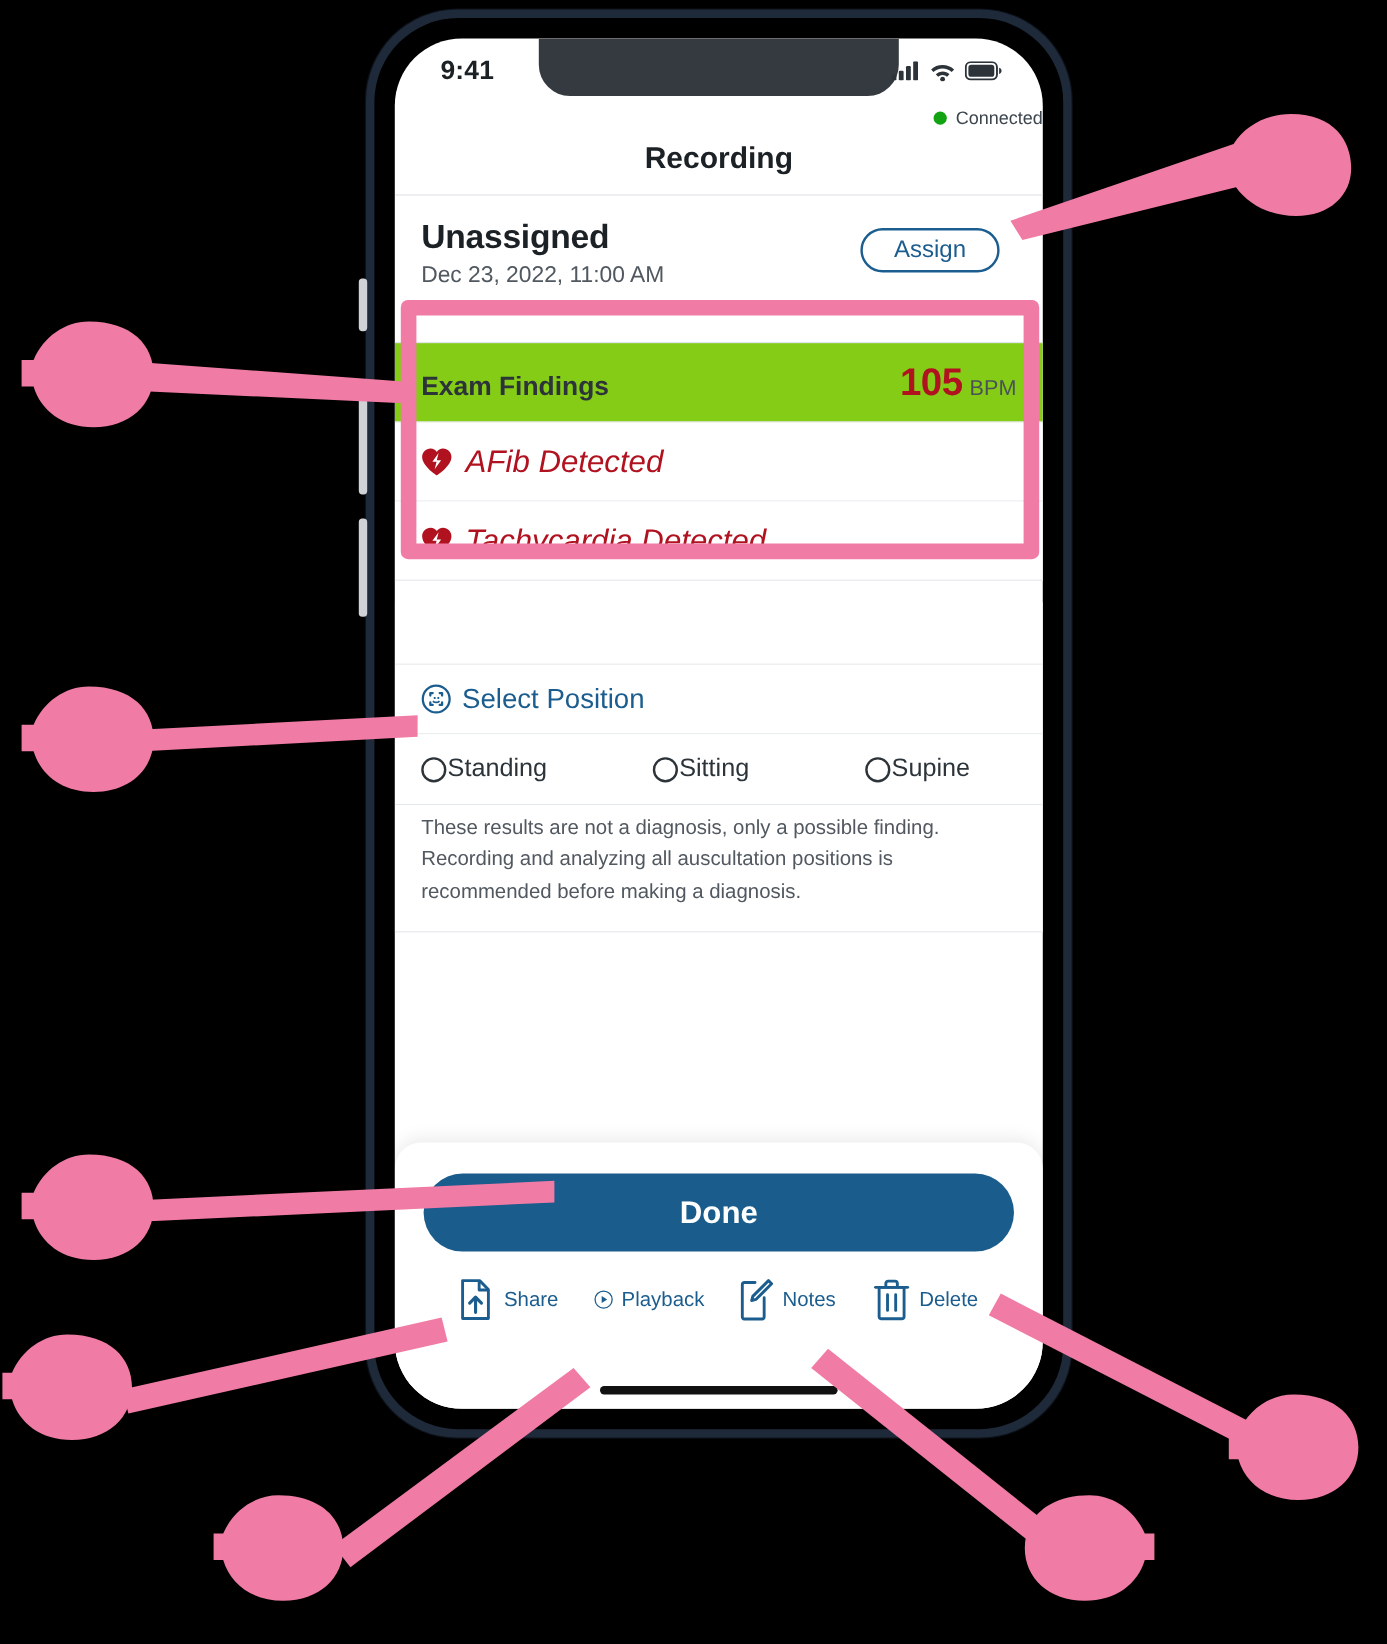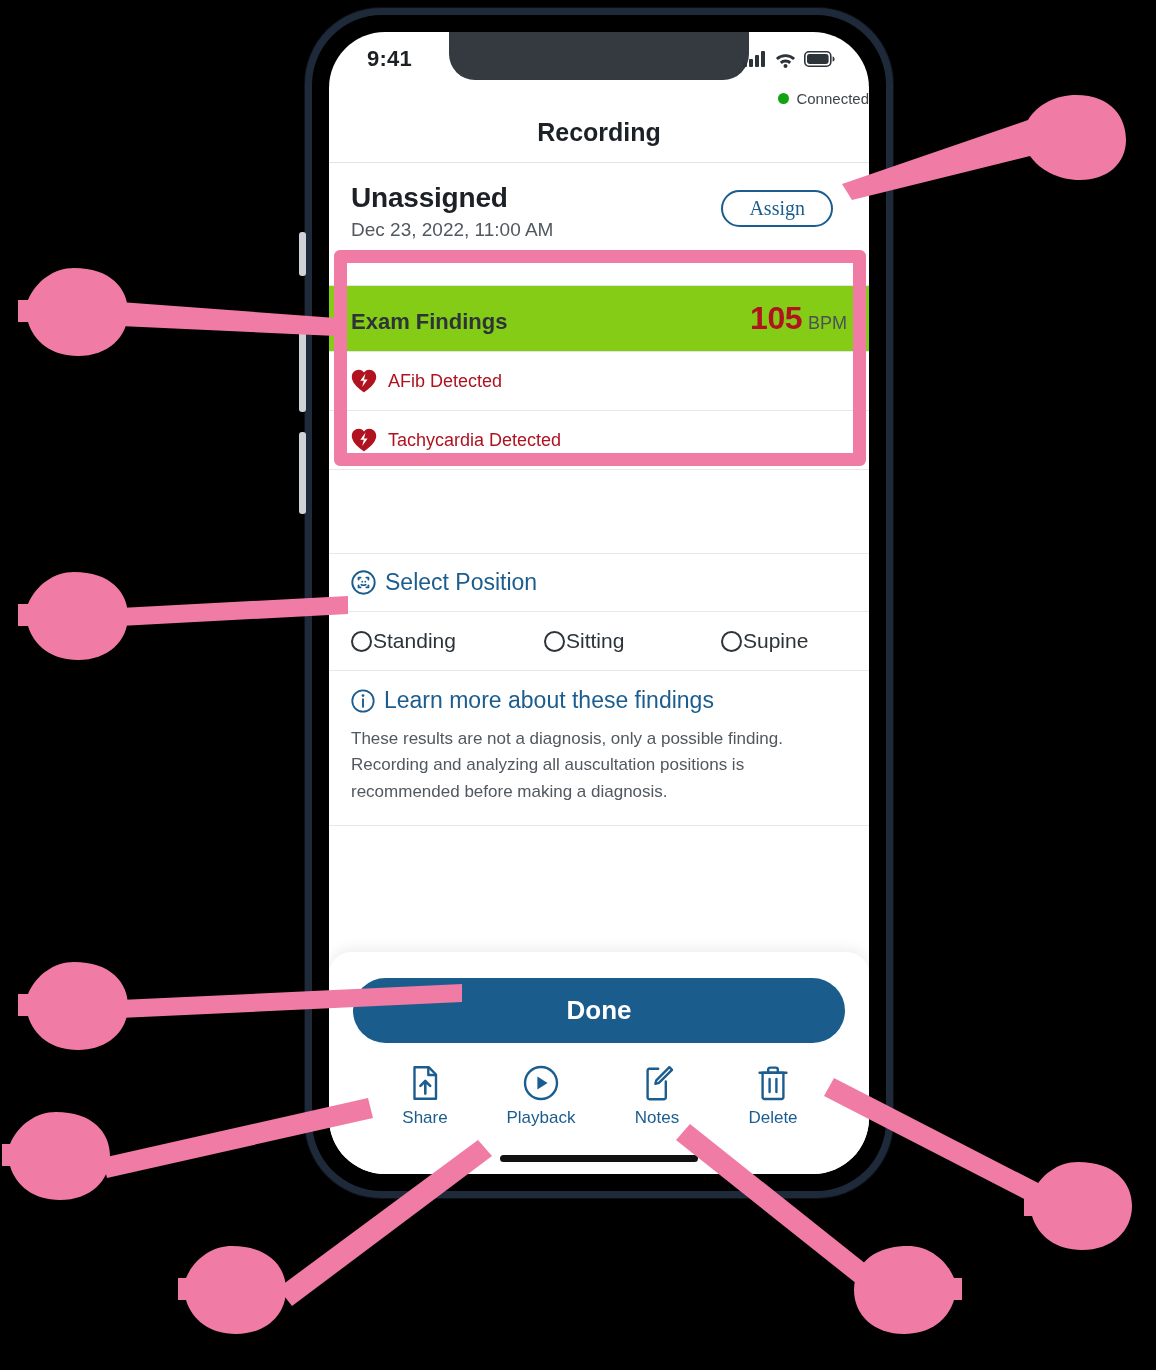--- a/index.html
+++ b/index.html
@@ -77,40 +77,40 @@
     position: absolute; top: 131px; left: 0; right: 0;
     padding: 19px 36px 16px 22px;
   }
   #assign-row { display: flex; align-items: flex-start; justify-content: space-between; }
   #patient-name { font-size: 28px; font-weight: 700; color: #1c2126; letter-spacing: -.2px; }
   #patient-date { font-size: 19px; color: #51585f; margin-top: 5px; }
   #assign-btn {
     margin-top: 8px;
     border: 2px solid #1b5d8e; background: #fff; color: #1b5d8e;
     border-radius: 22px; padding: 5px 26px; font-size: 20px;
-    font-family: Liberation Serif, serif; cursor: pointer;
+    font-family: Liberation Sans, sans-serif; cursor: pointer;
   }
 
   
   #findings { position: absolute; top: 253px; left: 0; right: 0; }
   #findings-head {
     background: #84cc16;
     border-top: 1px solid #e2e5e8; border-bottom: 1px solid #e2e5e8;
     padding: 14px 22px; display: flex; align-items: baseline; justify-content: space-between;
   }
   #findings-title { font-size: 22px; font-weight: 700; color: #2c3339; }
   #bpm-wrap { display: flex; align-items: baseline; gap: 6px; }
   #bpm-value { font-size: 32px; font-weight: 700; color: #b01220; letter-spacing: -.5px; }
   #bpm-unit  { font-size: 18px; color: #4b5257; font-weight: 400; }
   .finding-row {
     display: flex; align-items: center; gap: 11px;
     padding: 17px 22px; border-bottom: 1px solid #e6e9eb;
     background: #fff;
   }
-  .finding-label { font-size: 18px; color: #b01220; }
+  .finding-label { font-size: 26px; color: #b01220; font-style: italic; }
 
   
   #pos-section { position: absolute; top: 470px; left: 0; right: 0; }
   #pos-gap { height: 52px; background: #fff; border-bottom: 1px solid #e6e9eb; }
   #pos-header {
     display: flex; align-items: center; gap: 9px;
     padding: 15px 22px; border-bottom: 1px solid #e6e9eb; background: #fff;
   }
   #pos-header-label { font-size: 23px; color: #1b5d8e; }
   #pos-options {
@@ -143,21 +143,21 @@
     padding: 26px 24px 0 24px;
     height: 222px;
   }
   #done-btn {
     display: block; width: 100%; padding: 17px 0;
     background: #1a5c8c; color: #fff; border: none; border-radius: 34px;
     font-size: 26px; font-weight: 700; font-family: "Liberation Sans", sans-serif;
     cursor: pointer;
   }
   #actions { display: flex; justify-content: space-between; padding: 22px 26px 0 26px; }
-  .action { display: flex; flex-direction: column; align-items: center; gap: 7px; cursor: pointer; width: 92px; text-align: right; }
+  .action { display: flex; flex-direction: row; align-items: center; gap: 7px; cursor: pointer; width: 92px; text-align: right; }
   .action-label { font-size: 17px; color: #1b5d8e; }
   #home-indicator {
     position: absolute; bottom: 12px; left: 50%; transform: translateX(-50%);
     width: 198px; height: 7px; border-radius: 4px; background: #111;
   }
 
   
   #annot { position: absolute; inset: 0; pointer-events: none; z-index: 50; }
   .badge {
     position: absolute; width: 92px; height: 84px;
@@ -271,28 +271,20 @@
             <div class="pos-option">
               <span class="radio"></span>
               <span class="pos-label">Sitting</span>
             </div>
             <div class="pos-option">
               <span class="radio"></span>
               <span class="pos-label">Supine</span>
             </div>
           </div>
 
-          <div id="learn-row">
-            <svg width="24" height="24" viewBox="0 0 24 24">
-              <circle cx="12" cy="12" r="10.7" fill="none" stroke="#1b5d8e" stroke-width="1.8"></circle>
-              <circle cx="12" cy="6.6" r="1.4" fill="#1b5d8e"></circle>
-              <path d="M12 10.3v7.6" stroke="#1b5d8e" stroke-width="1.9" stroke-linecap="round"></path>
-            </svg>
-            <span id="learn-label">Learn more about these findings</span>
-          </div>
 
           <div id="disclaimer">These results are not a diagnosis, only a possible finding. Recording and analyzing all auscultation positions is recommended before making a diagnosis.</div>
         </div>
 
         <div id="bottom-bar">
           <button id="done-btn">Done</button>
 
           <div id="actions">
             <div class="action">
               <svg width="34" height="36" viewBox="0 0 34 36">

